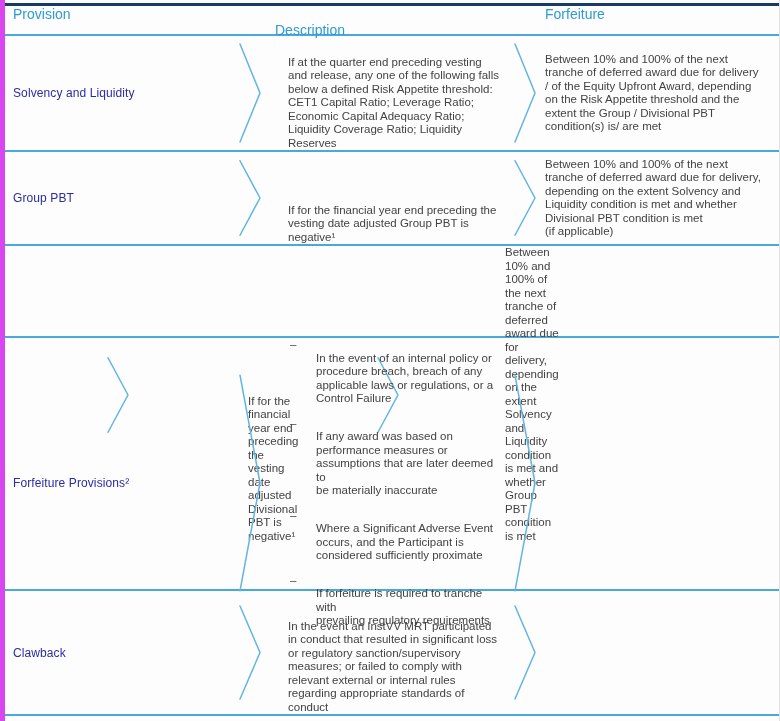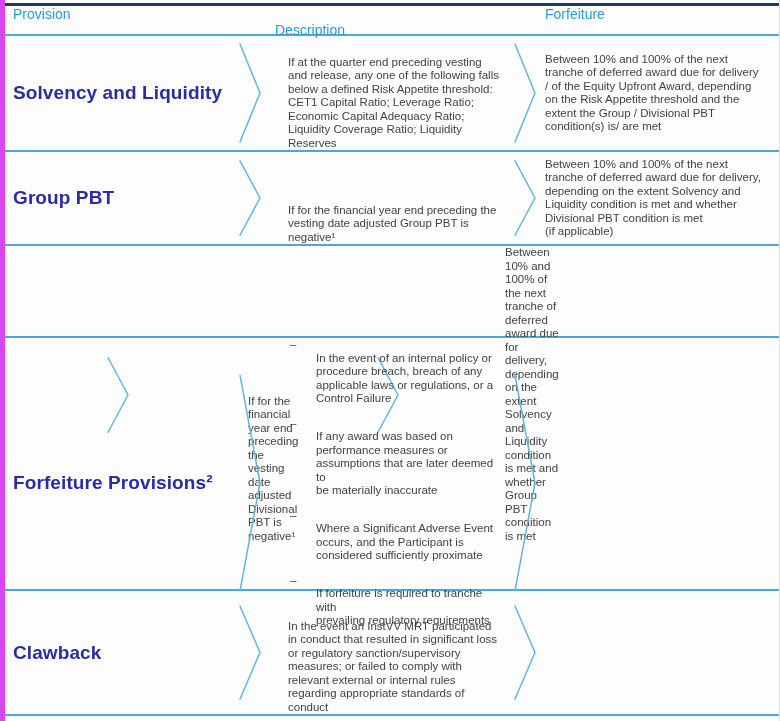--- a/index.html
+++ b/index.html
@@ -43,24 +43,23 @@
   .row-1 { height: 116px; }
   .row-2 { height: 94px; }
   .row-3 { height: 92px; }
   .row-4 { height: 253px; }
   .row-5 { height: 125px; }
 
   .cell-prov {
     display: flex;
     align-items: center;
     padding-left: 8px;
-    font-size: 19px;
+    font-size: 12px;
     color: #2b2ba6;
     letter-spacing: 0.1px;
-    font-weight: bold;
   }
   .cell-chev {
     display: flex;
     align-items: center;
     justify-content: center;
   }
   .chev { display: block; }
   .chev polyline {
     fill: none;
     stroke: #62b5e0;

